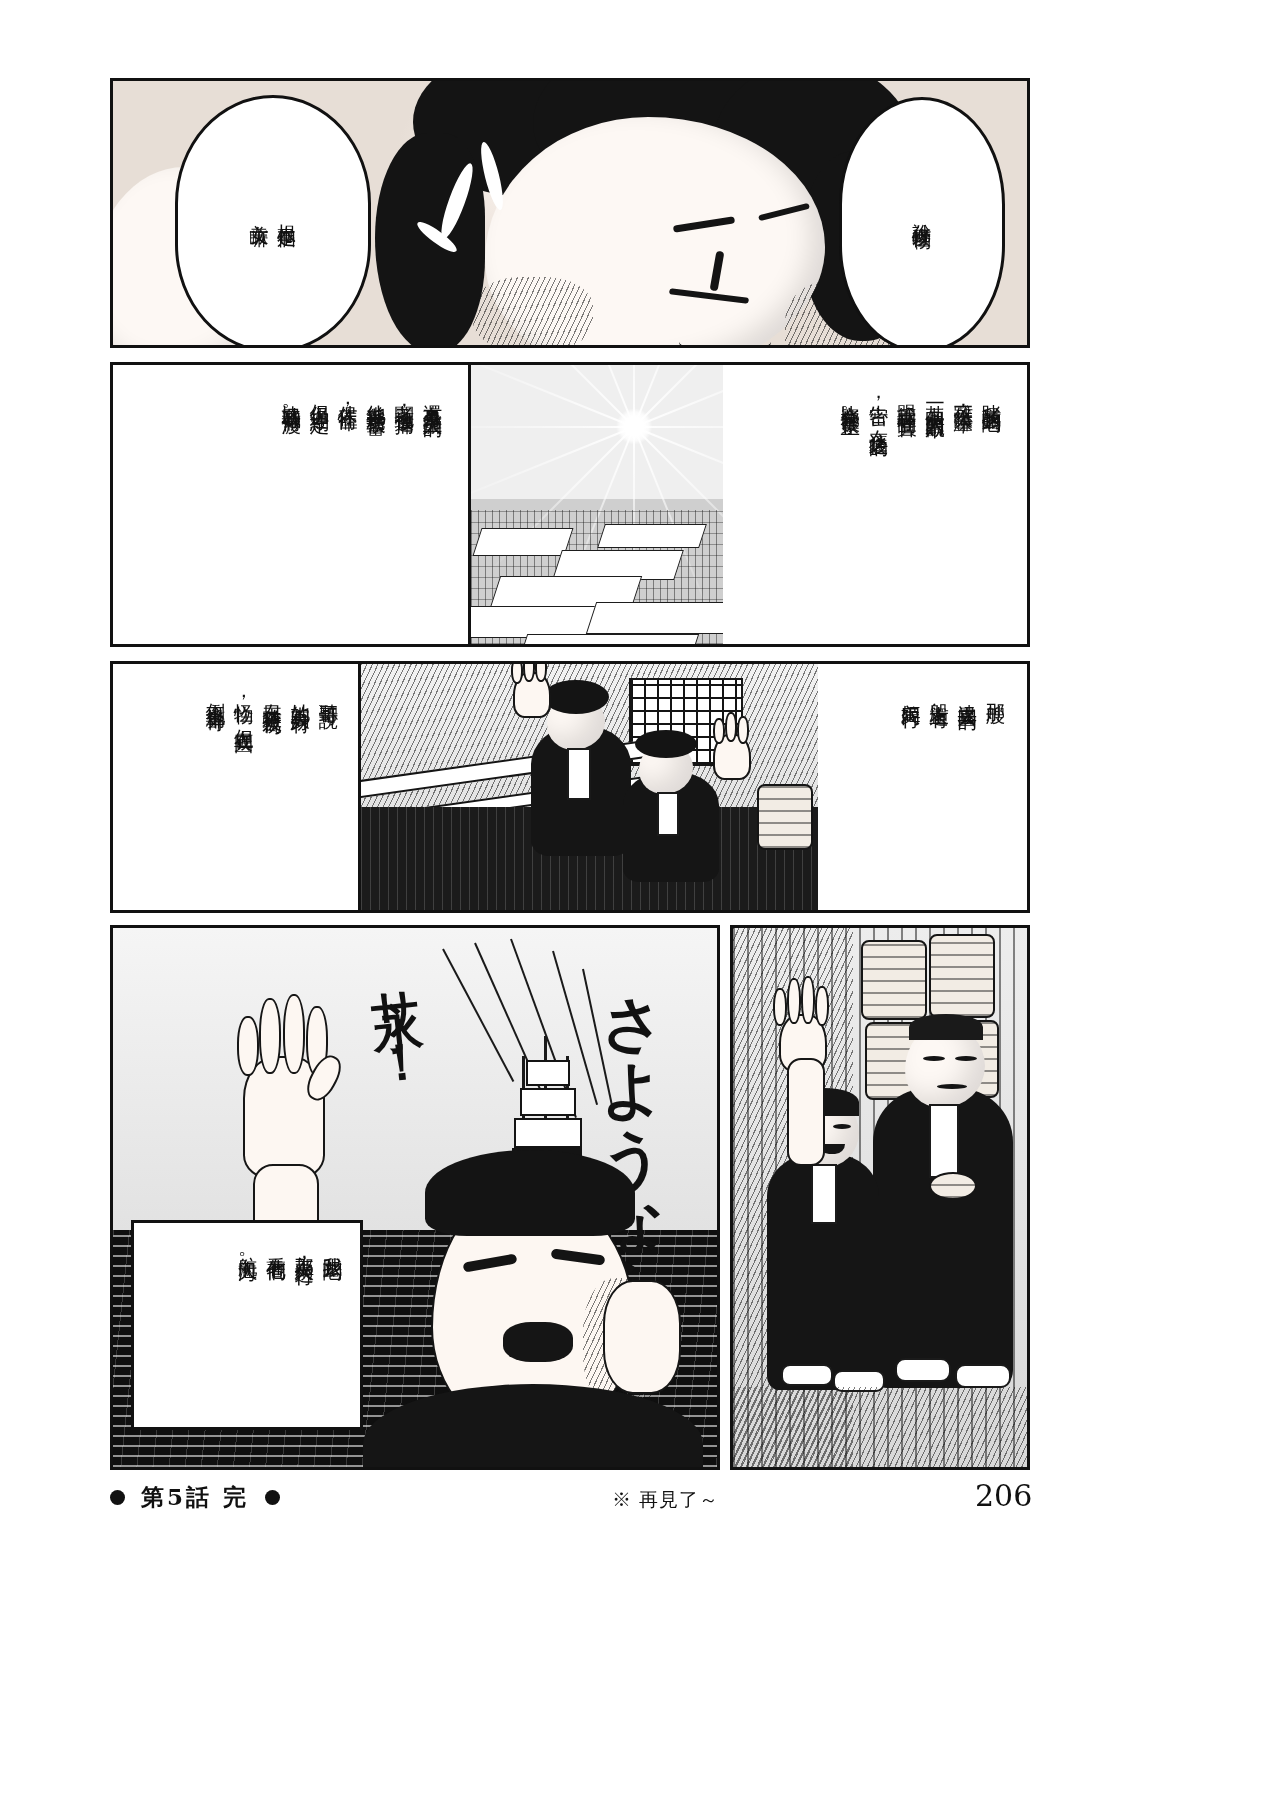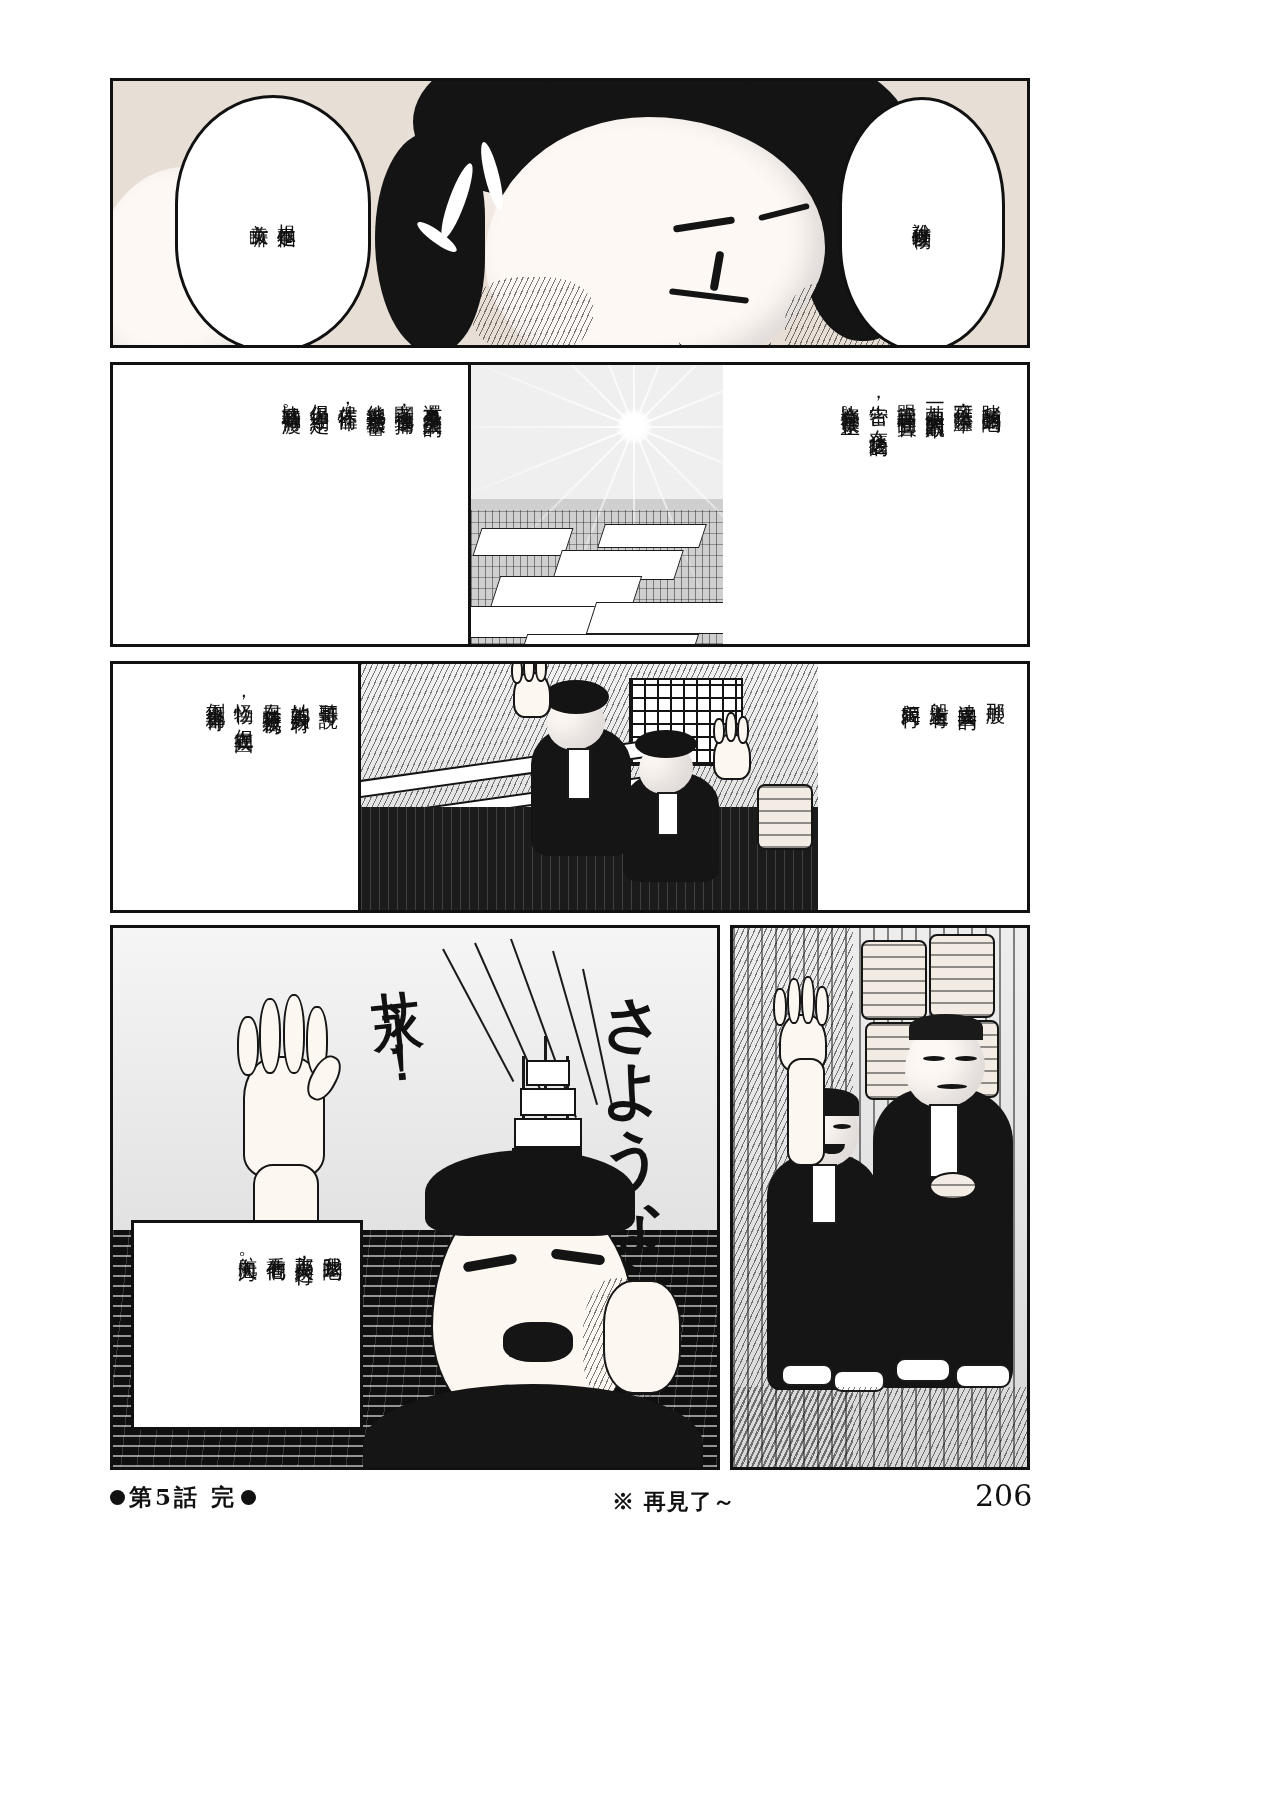--- a/index.html
+++ b/index.html
@@ -258,28 +258,27 @@
   
   #chapter-end {
     position: absolute;
     left: 110px; top: 1482px;
     display: flex; align-items: center;
     font-size: 23px; font-weight: 700; color: #111;
     letter-spacing: 3px;
     white-space: nowrap;
   }
   .dot { width: 15px; height: 15px; border-radius: 50%; background: #111; display: inline-block; }
-  #chapter-end span.lbl { margin: 0 4px; }
+  #chapter-end span.lbl { margin: 0 16px; }
 
   #footnote {
     position: absolute;
     left: 612px; top: 1487px;
-    font-size: 22px; color: #111; letter-spacing: 1px;
+    font-size: 19px; color: #111; letter-spacing: 1px;
     white-space: nowrap;
-    font-weight: bold;
   }
 
   #page-number {
     position: absolute;
     left: 975px; top: 1478px;
     font-size: 30px; color: #111;
     font-family: "DejaVu Serif", "Liberation Serif", serif;
   }
 </style>
 </head>

